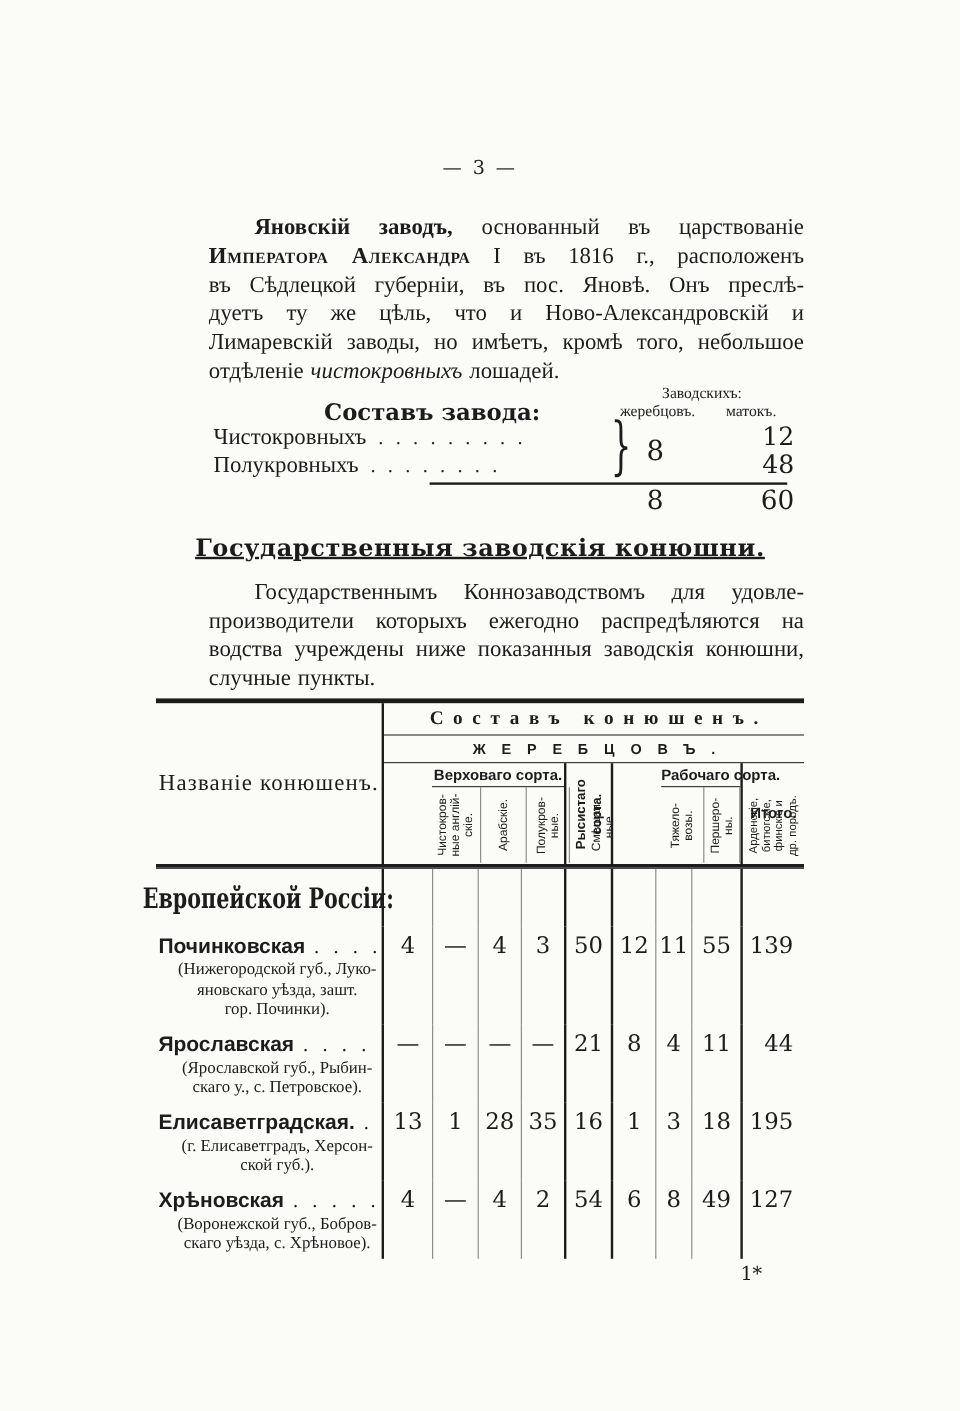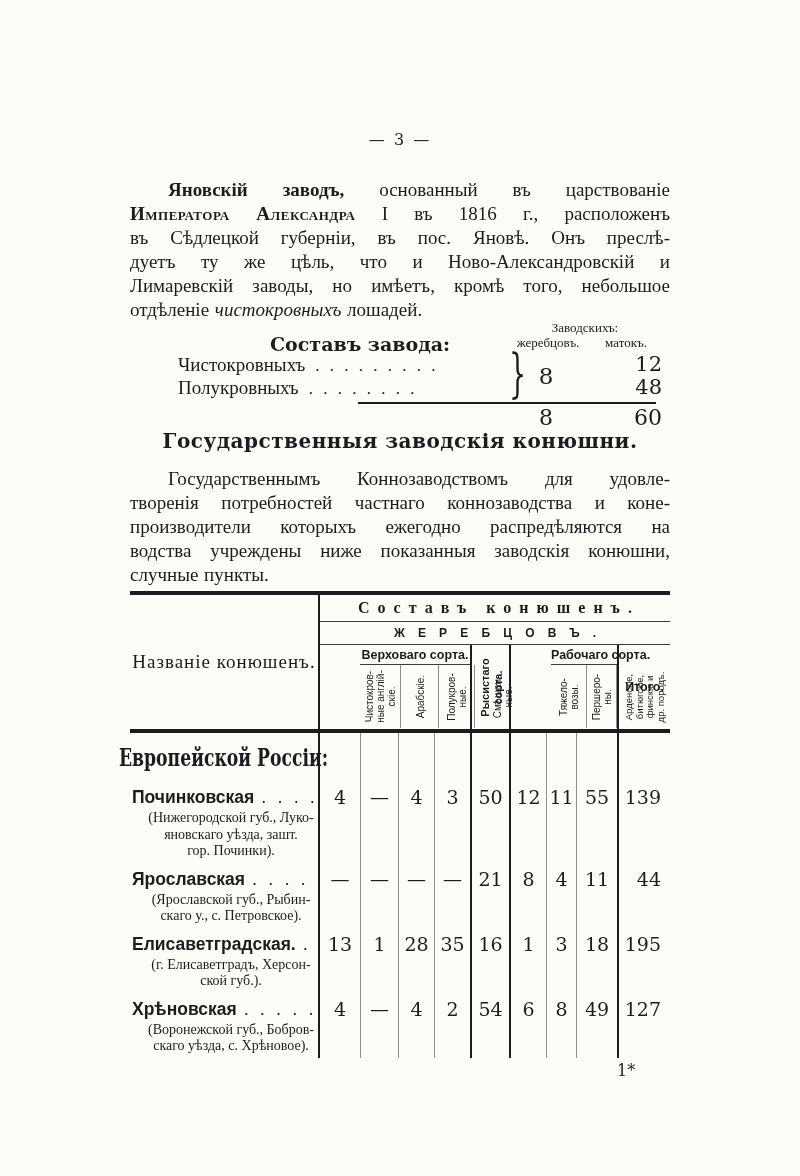--- a/index.html
+++ b/index.html
@@ -21,20 +21,21 @@
     letter-spacing:2px; height:18px; margin-bottom:29px;
   }
 
   
   .para { width:540px; }
   .jline {
     font:19px/24px "Liberation Serif", serif;
     height:24px; overflow:hidden;
     text-align:justify; text-align-last:justify;
     word-spacing:1px;
+    margin-left:44px;
   }
   .jline.last { text-align:left; text-align-last:left; }
   .jline.indent { padding-left:38px; }
   .seg-b { font-weight:700; }
   .seg-i { font-style:italic; }
   .seg-sc { font-variant-caps:small-caps; letter-spacing:0.5px;font-weight:bold; }
 
   
   .stud { position:relative; height:106px; width:540px; margin-top:0; }
   .stud-title { position:absolute; left:140px; top:11px; font:700 19px "DejaVu Serif", serif; }
@@ -48,22 +49,22 @@
   .stud-m1 { position:absolute; left:460px; top:30px; width:72px; text-align:right; font:21px "DejaVu Serif", serif; }
   .stud-m2 { position:absolute; left:460px; top:53px; width:72px; text-align:right; font:21px "DejaVu Serif", serif; }
   .stud-rule { position:absolute; left:228px; top:80px; width:298px; height:2px; background:#1c1c1c; }
   .stud-total { position:absolute; left:248px; top:84px; width:290px; display:flex; align-items:baseline; font:19px/22px "Liberation Serif", serif; }
   .stud-total .tdots { letter-spacing:8px; margin-left:14px; font-size:17px; }
   .stud-tz { position:absolute; left:396px; top:83px; width:40px; text-align:center; font:22px "DejaVu Serif", serif; }
   .stud-tm { position:absolute; left:460px; top:83px; width:72px; text-align:right; font:22px "DejaVu Serif", serif; }
 
   
   .bigheading {
-    margin-top:0; height:27px; text-align:center;
-    font:700 20px/27px "DejaVu Serif", serif; letter-spacing:0.5px;
+    margin-top:15px; height:27px; text-align:center;
+    font:700 20px/27px "DejaVu Serif", serif; letter-spacing:0.5px;text-decoration:underline;
   }
   .para2 { margin-top:12px; }
 
   
   .btable { width:540px; margin-top:4px; }
   .dbl { height:2px; border-top:3px solid #1c1c1c; border-bottom:1px solid #1c1c1c; }
   .thead { display:flex; width:540px; }
   .th-name {
     width:190px; border-right:2px solid #1c1c1c;
     display:flex; align-items:center; justify-content:center;
@@ -148,21 +149,20 @@
 
     <div class="stud-rule"></div>
     <div class="stud-tz">8</div>
     <div class="stud-tm">60</div>
   </div>
 
   <div class="bigheading">Государственныя заводскія конюшни.</div>
 
   <div class="para para2">
     <div class="jline indent"><span>Государственнымъ Коннозаводствомъ для удовле-</span></div>
-    <div class="jline"><span>творенія потребностей частнаго коннозаводства и коне-</span></div>
     <div class="jline"><span>производители которыхъ ежегодно распредѣляются на</span></div>
     <div class="jline"><span>водства учреждены ниже показанныя заводскія конюшни,</span></div>
     <div class="jline last"><span>случные пункты.</span></div>
   </div>
 
   <div class="btable">
     <div class="dbl"></div>
 
     <div class="thead">
       <div class="th-name">

